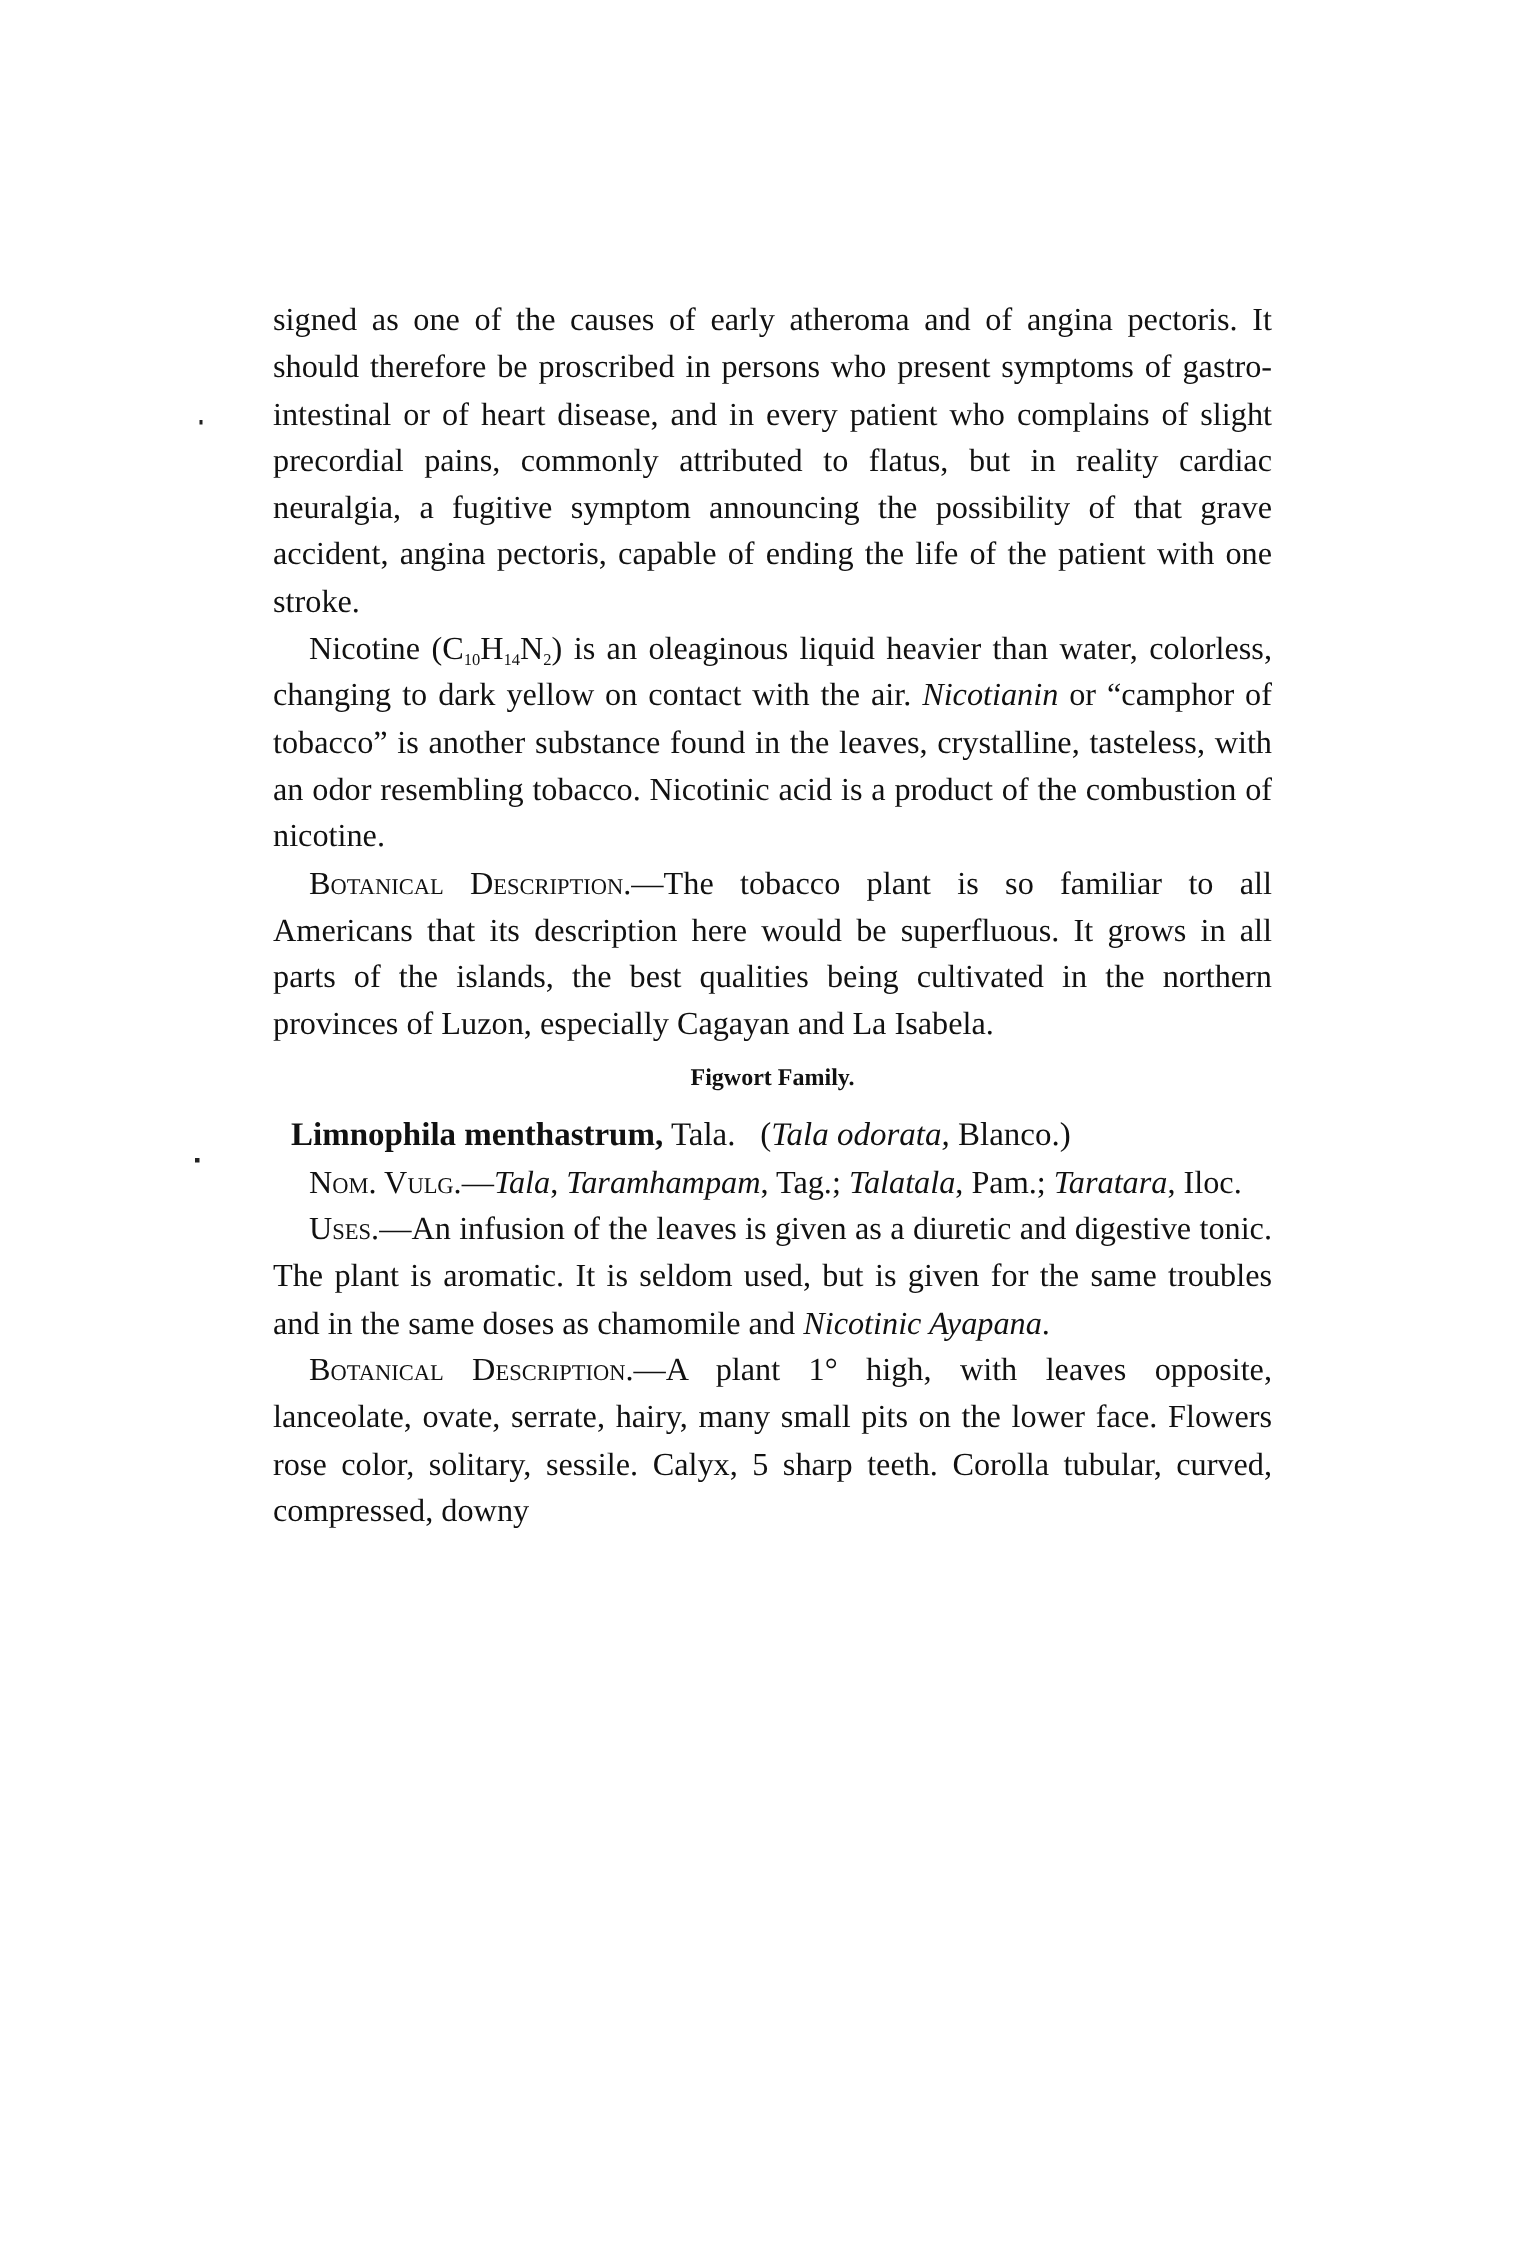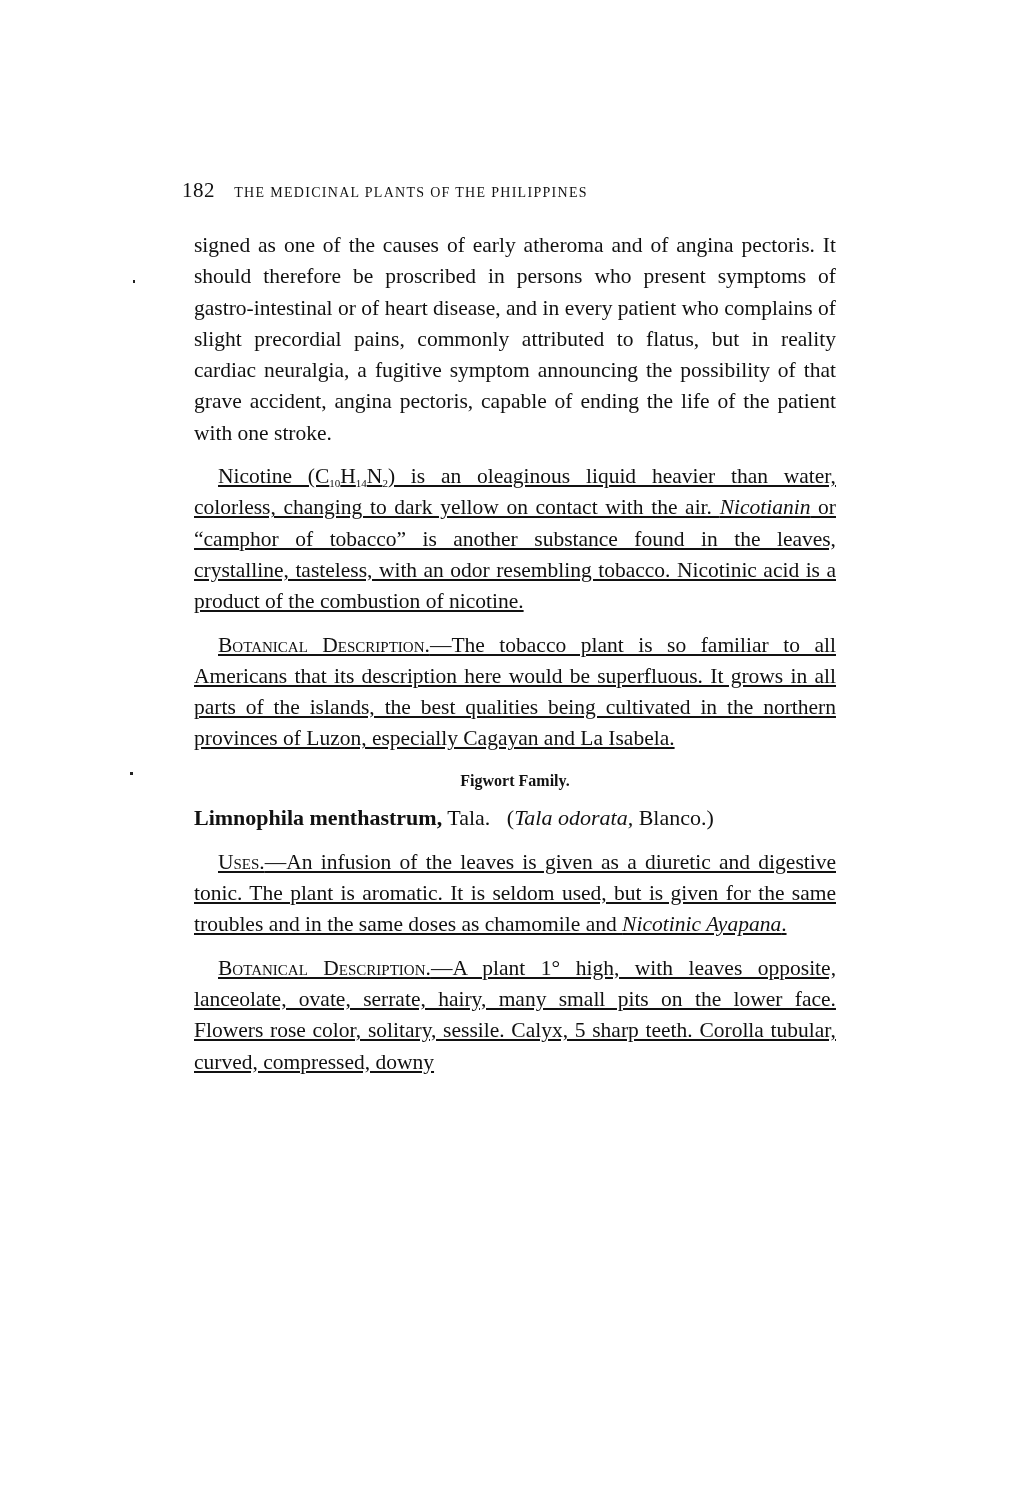--- a/index.html
+++ b/index.html
@@ -2,54 +2,51 @@
 <html><head>
 <meta charset="utf-8">
 <style>
   html, body { margin: 0; padding: 0; background: #ffffff; }
   body { width: 1010px; height: 1506px; position: relative; overflow: hidden;
          font-family: "Liberation Serif", "DejaVu Serif", serif; color: #111; }
   .page { position: absolute; left: 182px; top: 178px; width: 666px; }
   .running-head { font-size: 19px; letter-spacing: 0.5px; height: 32px; }
   .running-head .num { font-size: 21px; margin-right: 14px; }
   .running-head .title { font-variant: small-caps; text-transform: uppercase; font-size: 14px; letter-spacing: 1.3px; }
-  p { margin: 12px; font-size: 21.5px; line-height: 31.3px; text-align: justify; text-align-last: auto; }
-  .indent { text-indent: 24px; text-decoration: underline; }
+  p { margin: 0; font-size: 21.5px; line-height: 31.3px; text-align: justify; text-align-last: auto; }
+  .indent { text-indent: 24px; }
   .body-block { margin-top: 20px; }
   .sc { font-variant: small-caps; }
   .section-head { text-align: center; font-weight: bold; font-size: 21px; letter-spacing: 0.5px; margin-top: 30px; line-height: 30px; }
   .family-head { text-align: center; font-weight: bold; font-size: 16px; margin-top: 6px; line-height: 28px; }
   .species { font-size: 22px; line-height: 34px; margin-top: 6px; margin-left: 12px; text-align: left; }
   .species b { font-weight: bold; text-align: center; }
   sub { font-size: 11px; vertical-align: -4px; line-height: 0; }
   .margin-mark { position: absolute; width: 2px; height: 3px; background: #222; }
 </style>
 </head>
 <body>
 
 <div class="margin-mark" style="left:133px; top:280px;"></div>
 <div class="margin-mark" style="left:130px; top:772px; width:3px;"></div>
 
 <div class="page">
 
-  <div class="running-head">
-    <span class="num">182</span>
-    <span class="title">THE MEDICINAL PLANTS OF THE PHILIPPINES</span>
-  </div>
 
   <div class="body-block">
     <p>signed as one of the causes of early atheroma and of angina pectoris. It should therefore be proscribed in persons who present symptoms of gastro-intestinal or of heart disease, and in every patient who complains of slight precordial pains, commonly attributed to flatus, but in reality cardiac neuralgia, a fugitive symptom announcing the possibility of that grave accident, angina pectoris, capable of ending the life of the patient with one stroke.</p>
 
     <p class="indent"><span>Nicotine (C</span><sub>10</sub><span>H</span><sub>14</sub><span>N</span><sub>2</sub><span>) is an oleaginous liquid heavier than water, colorless, changing to dark yellow on contact with the air. </span><i>Nicotianin</i><span> or “camphor of tobacco” is another substance found in the leaves, crystalline, tasteless, with an odor resembling tobacco. Nicotinic acid is a product of the combustion of nicotine.</span></p>
 
     <p class="indent"><span class="sc">Botanical Description.</span><span>—The tobacco plant is so familiar to all Americans that its description here would be superfluous. It grows in all parts of the islands, the best qualities being cultivated in the northern provinces of Luzon, especially Cagayan and La Isabela.</span></p>
   </div>
 
   <div class="family-head">Figwort Family.</div>
 
   <p class="species"><b>Limnophila menthastrum,</b><span> Tala.</span>&nbsp;&nbsp;&nbsp;<span>(</span><i>Tala odorata,</i><span> Blanco.)</span></p>
 
+  <p class="indent"><span class="sc">Nom. Vulg.</span><span>—</span><i>Tala</i><span>, </span><i>Taramhampam</i><span>, Tag.; </span><i>Talatala</i><span>, Pam.; </span><i>Taratara</i><span>, Iloc.</span></p>
 
   <p class="indent"><span class="sc">Uses.</span><span>—An infusion of the leaves is given as a diuretic and digestive tonic. The plant is aromatic. It is seldom used, but is given for the same troubles and in the same doses as chamomile and </span><i>Nicotinic Ayapana</i><span>.</span></p>
 
   <p class="indent"><span class="sc">Botanical Description.</span><span>—A plant 1° high, with leaves opposite, lanceolate, ovate, serrate, hairy, many small pits on the lower face. Flowers rose color, solitary, sessile. Calyx, 5 sharp teeth. Corolla tubular, curved, compressed, downy</span></p>
 
 </div>
 
 </body></html>

